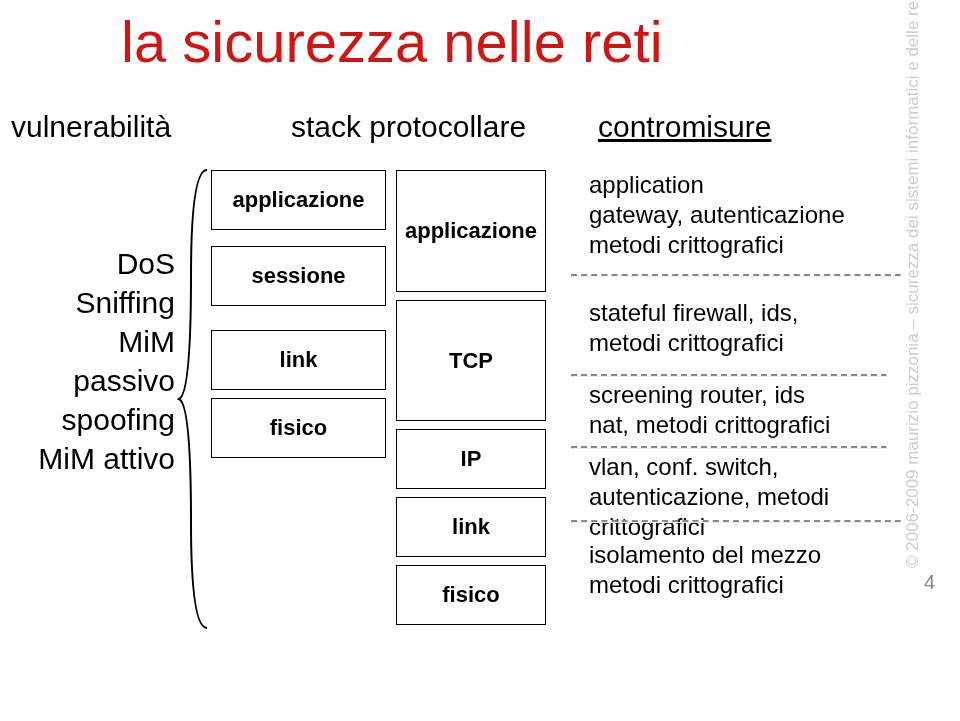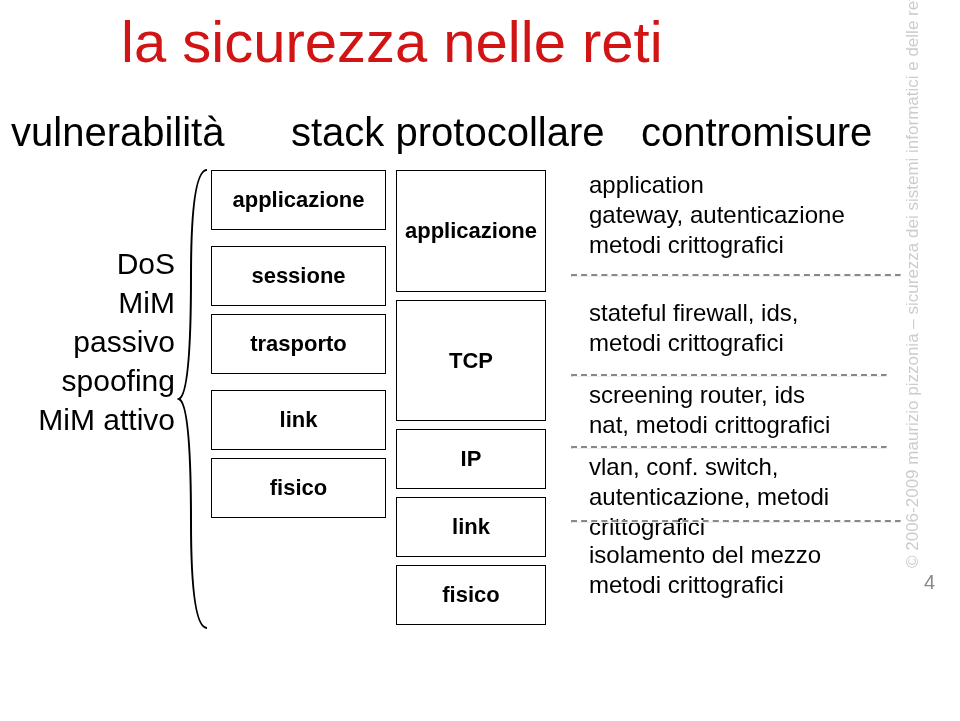--- a/index.html
+++ b/index.html
@@ -21,25 +21,25 @@
   .title {
     position: absolute;
     top: 8px;
     left: 110px;
     font-size: 58px;
     color: #d11414;
   }
   .col-head {
     position: absolute;
     top: 110px;
-    font-size: 40px;
+    font-size: 30px;
   }
   .vuln-head { left: 0px; }
   .stack-head { left: 280px; }
-  .counter-head { left: 630px; }
+  .counter-head { left: 587px; text-decoration: underline; }
 
   
   .sidebar {
     position: absolute;
     right: 20px;
     top: 14px;
     bottom: 40px;
     width: 28px;
   }
   .sidebar-text {
@@ -144,37 +144,37 @@
 <div class="slide">
 
   <div class="title">la sicurezza nelle reti</div>
 
   <div class="col-head vuln-head">vulnerabilità</div>
   <div class="col-head stack-head">stack protocollare</div>
   <div class="col-head counter-head">contromisure</div>
 
   <div class="vuln-list">
     <div>DoS</div>
+    <div>Sniffing</div>
     <div>MiM passivo</div>
     <div>spoofing</div>
     <div>MiM attivo</div>
   </div>
 
   <svg class="brace" viewBox="0 0 40 466" preserveAspectRatio="none">
     <path d="M30 4 Q14 4 14 110 Q14 228 2 233 Q14 238 14 356 Q14 462 30 462" fill="none" stroke="#000" stroke-width="2"></path>
   </svg>
 
   <div class="stack-area">
     <div class="stack7">
       <div class="cell7">applicazione</div>
       <div class="gap7"></div>
       <div class="gap7"></div>
       <div class="cell7">sessione</div>
       <div class="gap7"></div>
-      <div class="cell7">trasporto</div>
       <div class="gap7"></div>
       <div class="gap7"></div>
       <div class="cell7">link</div>
       <div class="gap7"></div>
       <div class="cell7">fisico</div>
     </div>
 
     <div class="stack4">
       <div class="cell4" style="flex:2.07">applicazione</div>
       <div class="gap4"></div>

